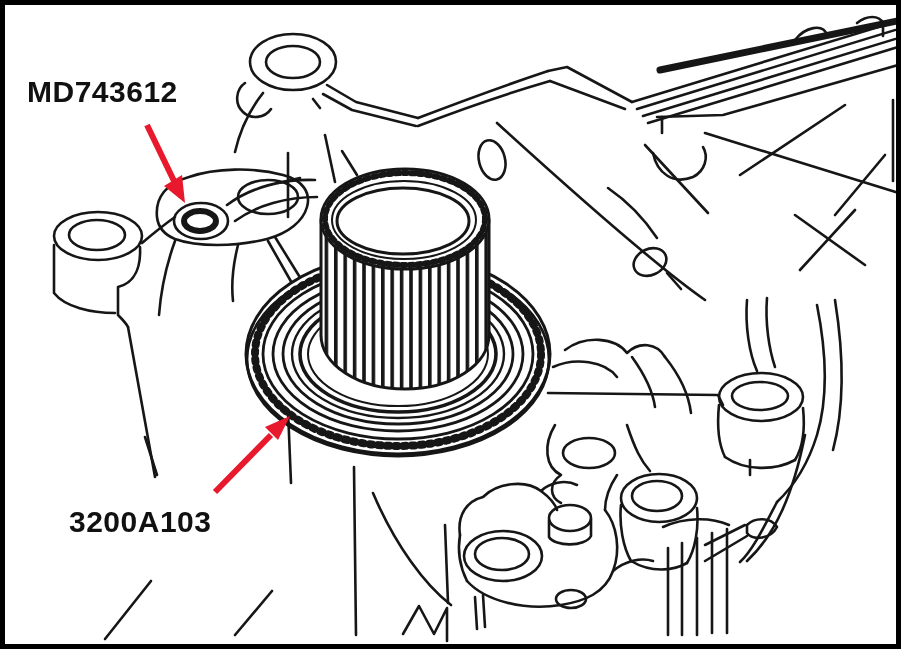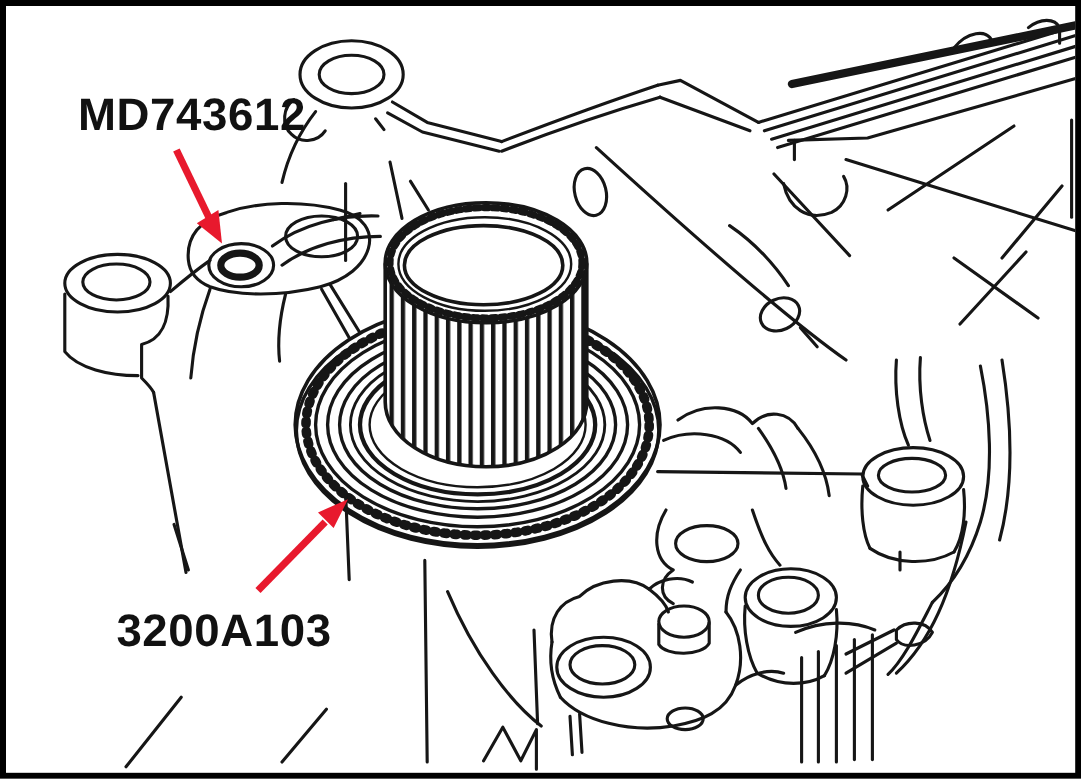--- a/index.html
+++ b/index.html
@@ -3,25 +3,25 @@
 <meta charset="utf-8">
 <style>
   html,body{margin:0;padding:0;background:#9a9a9a;}
   .stage{
     position:relative;width:901px;height:649px;background:#ffffff;
     box-sizing:border-box;border:5px solid #000;overflow:hidden;
     font-family:"Liberation Sans",sans-serif;
   }
   .stage svg{position:absolute;left:0;top:0;}
   .part-label{
-    position:absolute;font-weight:700;font-size:38px;letter-spacing:.5px;
-    color:#111;white-space:nowrap;user-select:none;margin-left:38px;
+    position:absolute;font-weight:700;font-size:30px;letter-spacing:.5px;
+    color:#111;white-space:nowrap;user-select:none;
   }
   .lbl-upper{left:22px;top:70px;}
-  .lbl-lower{left:54px;top:500px;}
+  .lbl-lower{left:64px;top:500px;}
 </style>
 </head>
 <body>
 
 <div class="stage">
 
   <svg width="901" height="649" viewBox="0 0 901 649">
     <defs>
       <pattern id="splines" patternUnits="userSpaceOnUse" width="9.4" height="10">
         <rect width="9.4" height="10" fill="#ffffff"></rect>

